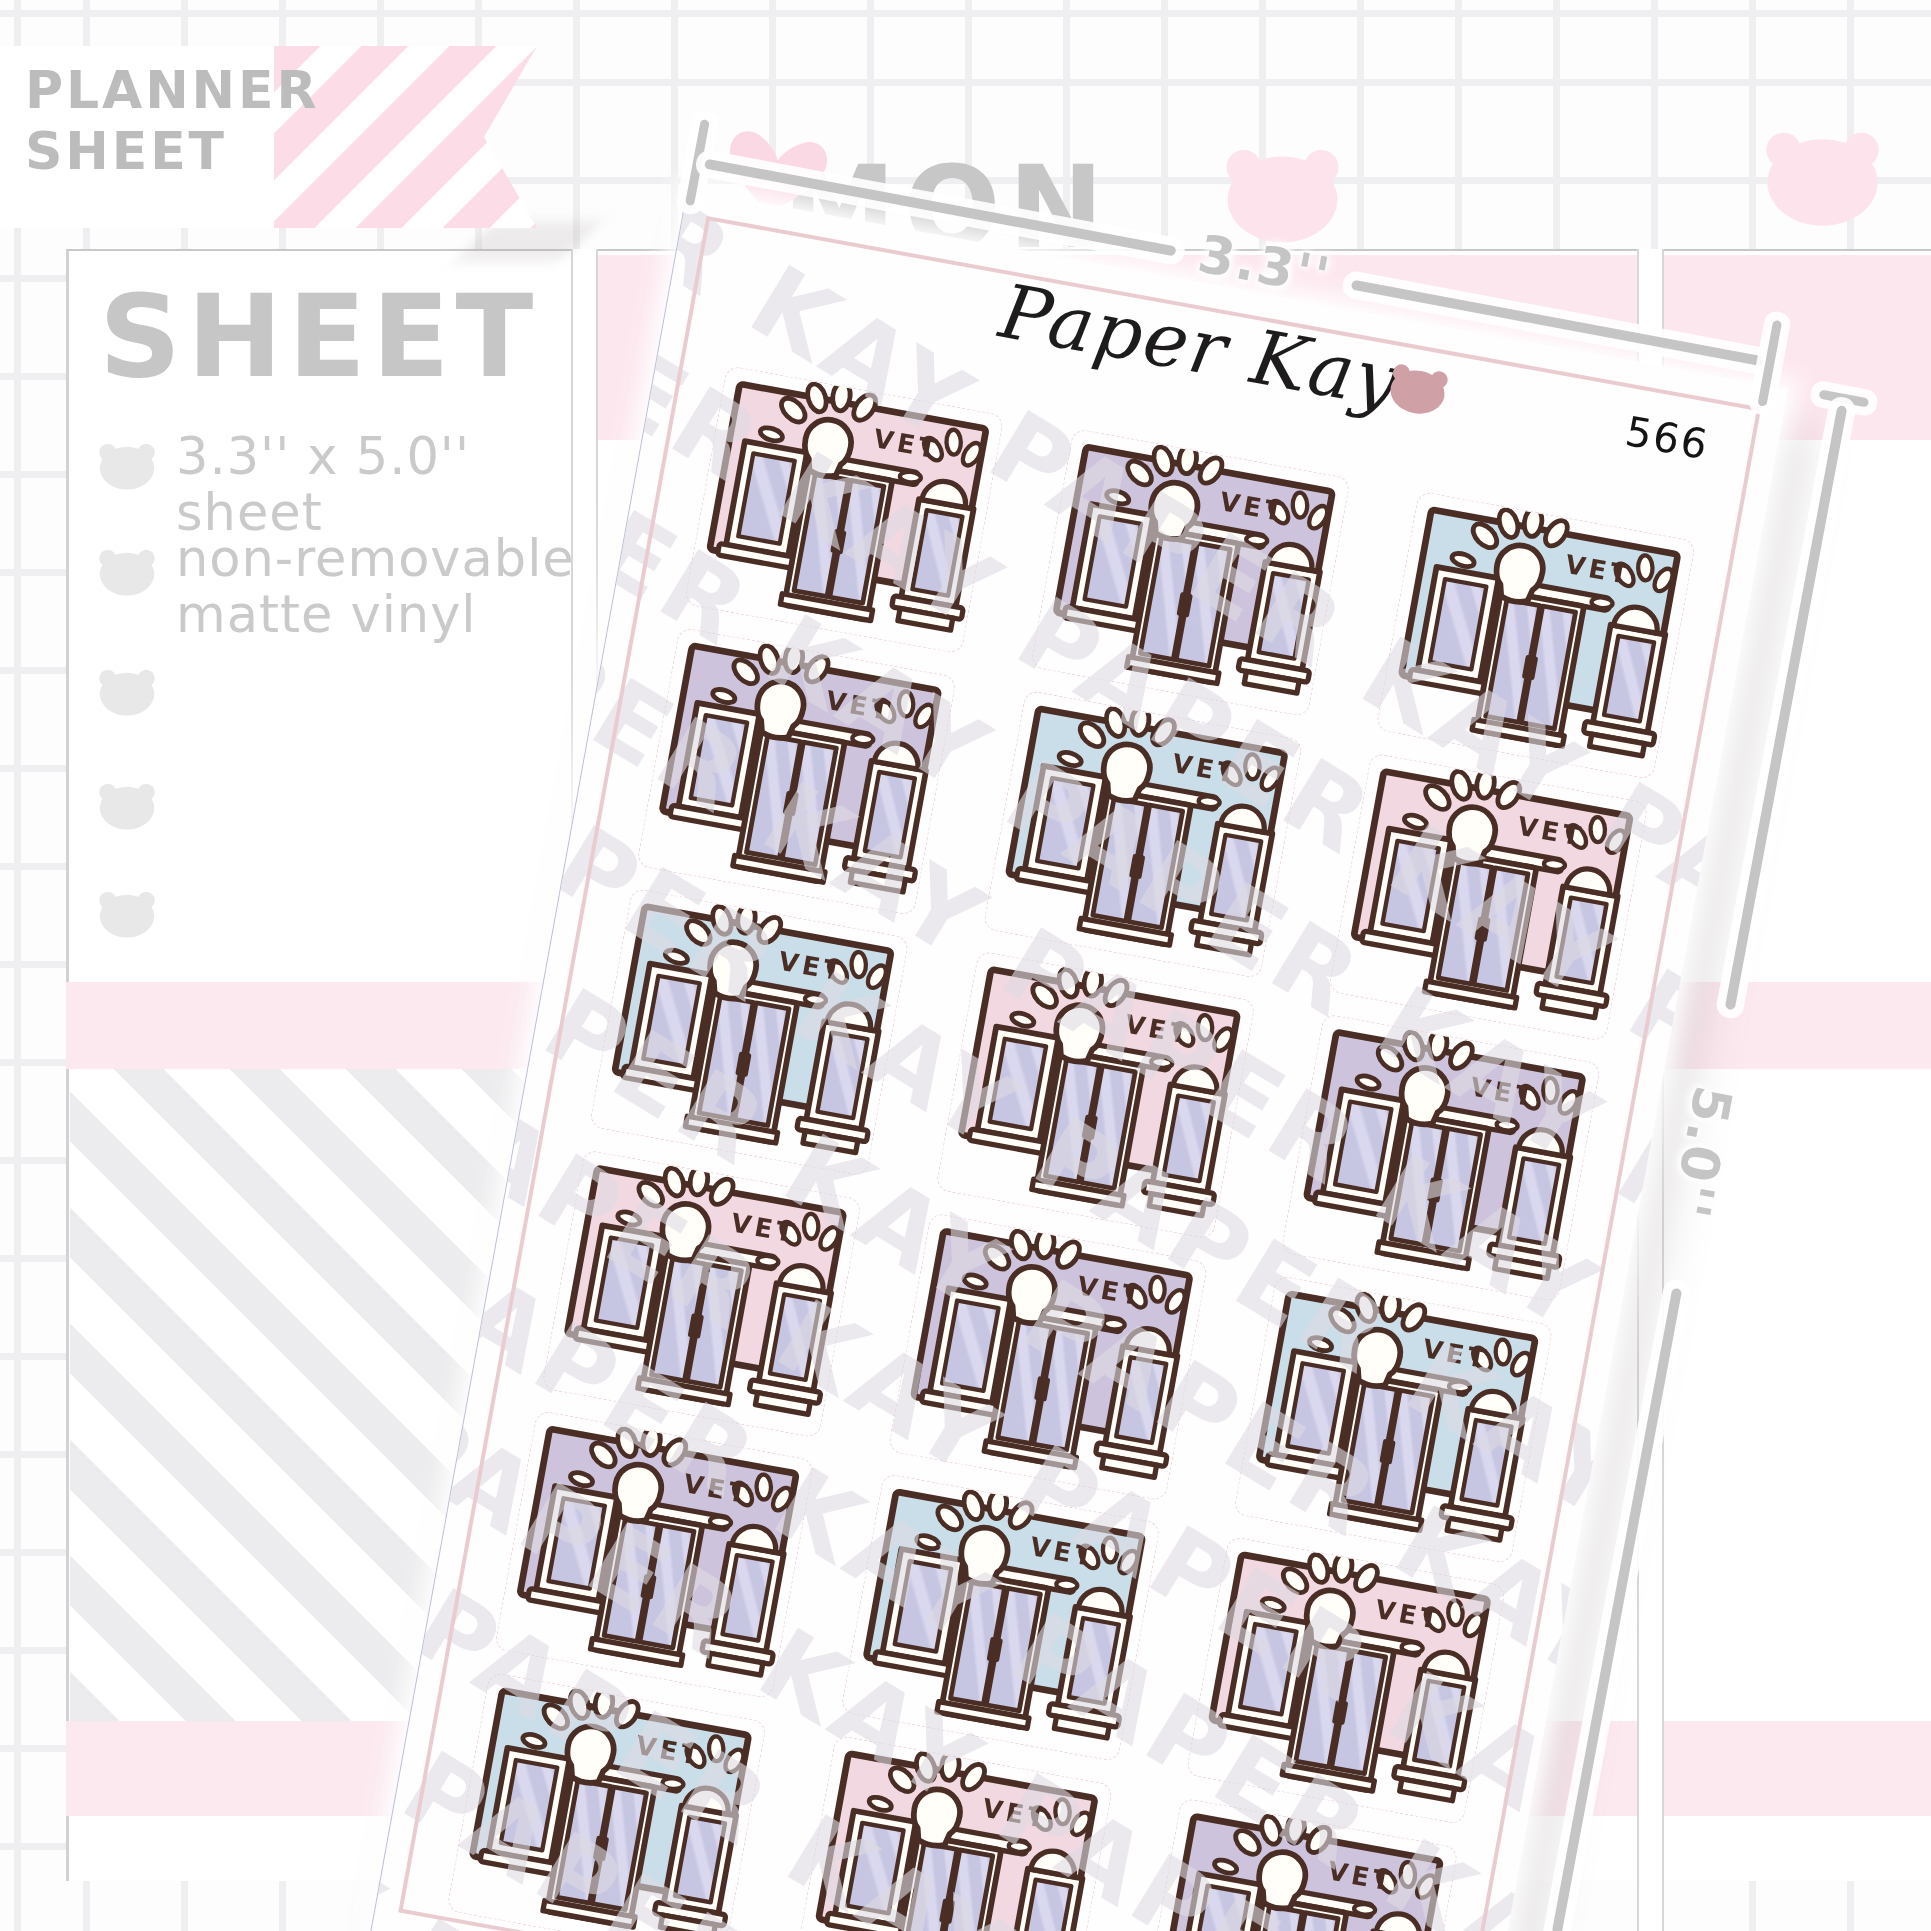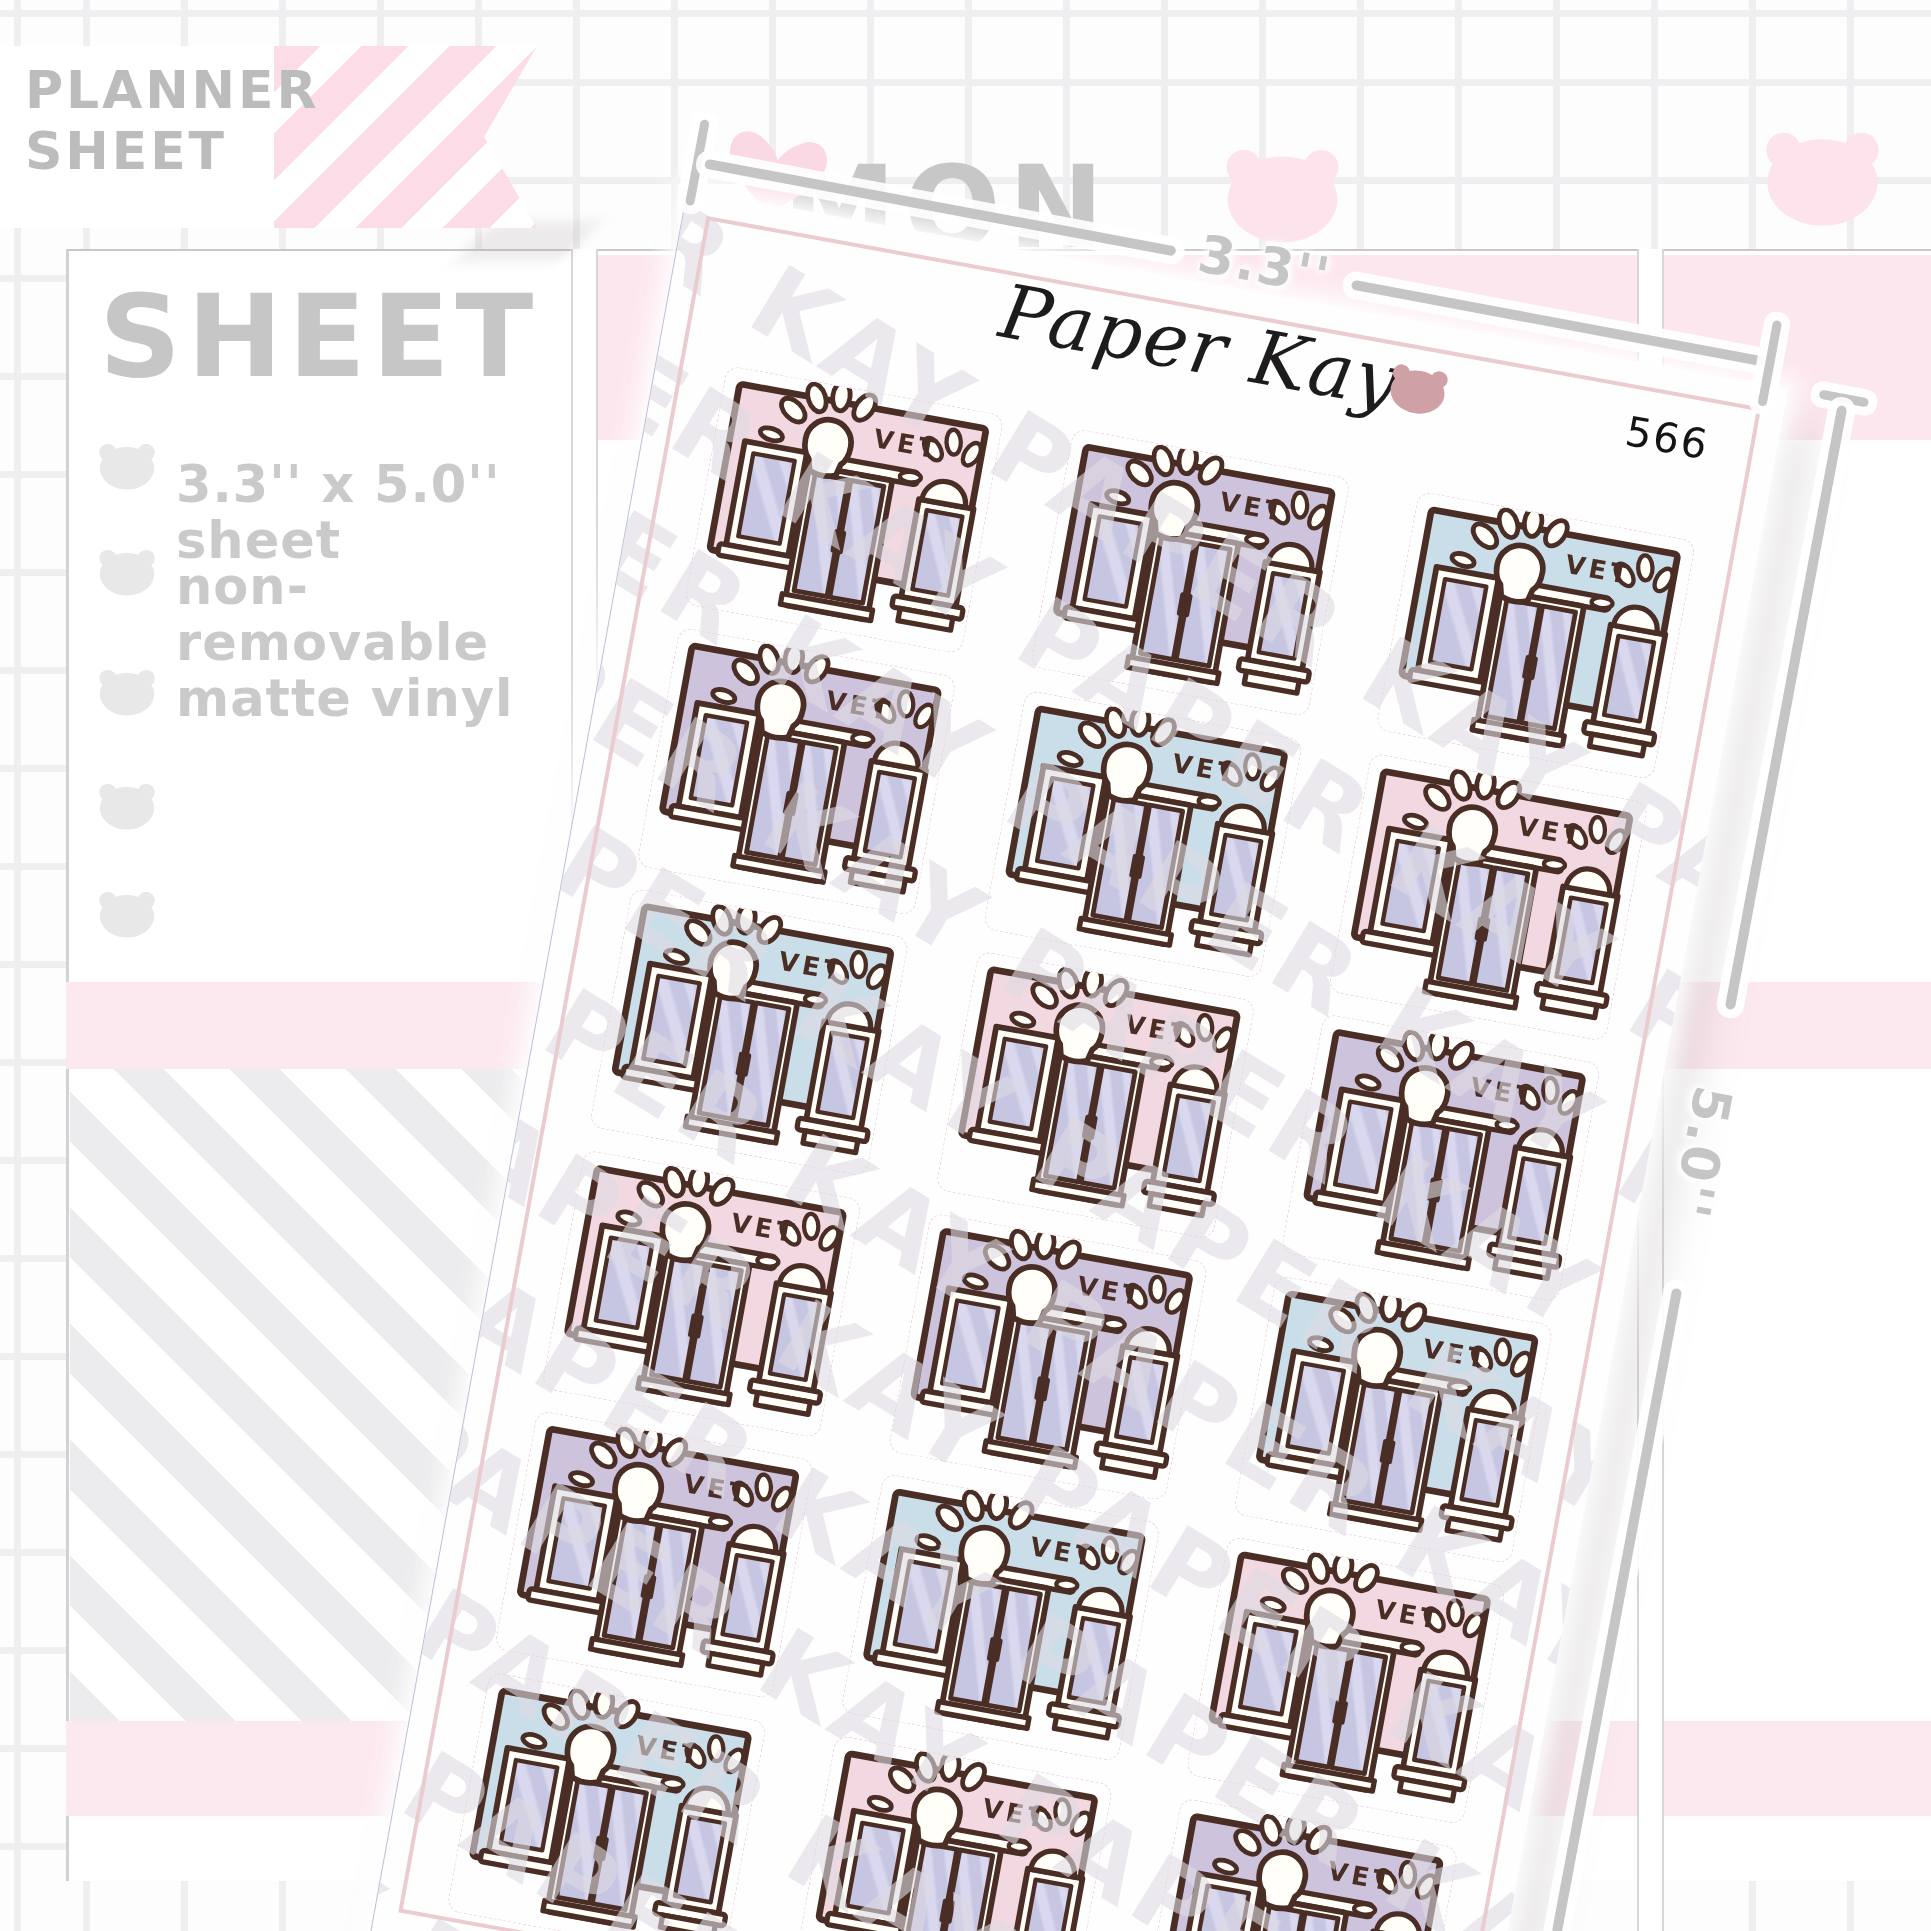--- a/index.html
+++ b/index.html
@@ -58,21 +58,21 @@
     position:absolute;left:475px;top:222px;width:106px;height:39px;
     background:rgba(160,152,156,.18);transform:skewX(-45deg);filter:blur(6.8px);
   }
 
   
   .info-title{position:absolute;left:33px;top:21px;font-size:114px;font-weight:bold;
     letter-spacing:5.8px;color:#c7c6c6;}
   .bullet-bear{position:absolute;left:29px;width:64px;height:54px;color:#e9e8e8;}
   .bullet-bear svg{width:100%;height:100%;}
   .info-text{position:absolute;left:110px;width:406px;font-size:51px;line-height:56px;
-    font-weight:bold;letter-spacing:1px;color:#cbcaca;margin-top:28px;}
+    font-weight:normal;letter-spacing:1px;color:#cbcaca;}
 
   
   .sheet{
     position:absolute;left:687px;top:189px;width:1118px;height:1772px;
     background:#fefefe;transform:rotate(10.3deg);transform-origin:0 0;
     border-left:1.9px solid rgba(122,130,178,.5);
     border-bottom:1.9px solid rgba(122,130,178,.4);
     box-shadow:0 0 23px 11.6px rgba(255,255,255,.95),25px 33px 48px rgba(148,136,146,.30);
     overflow:hidden;
   }

